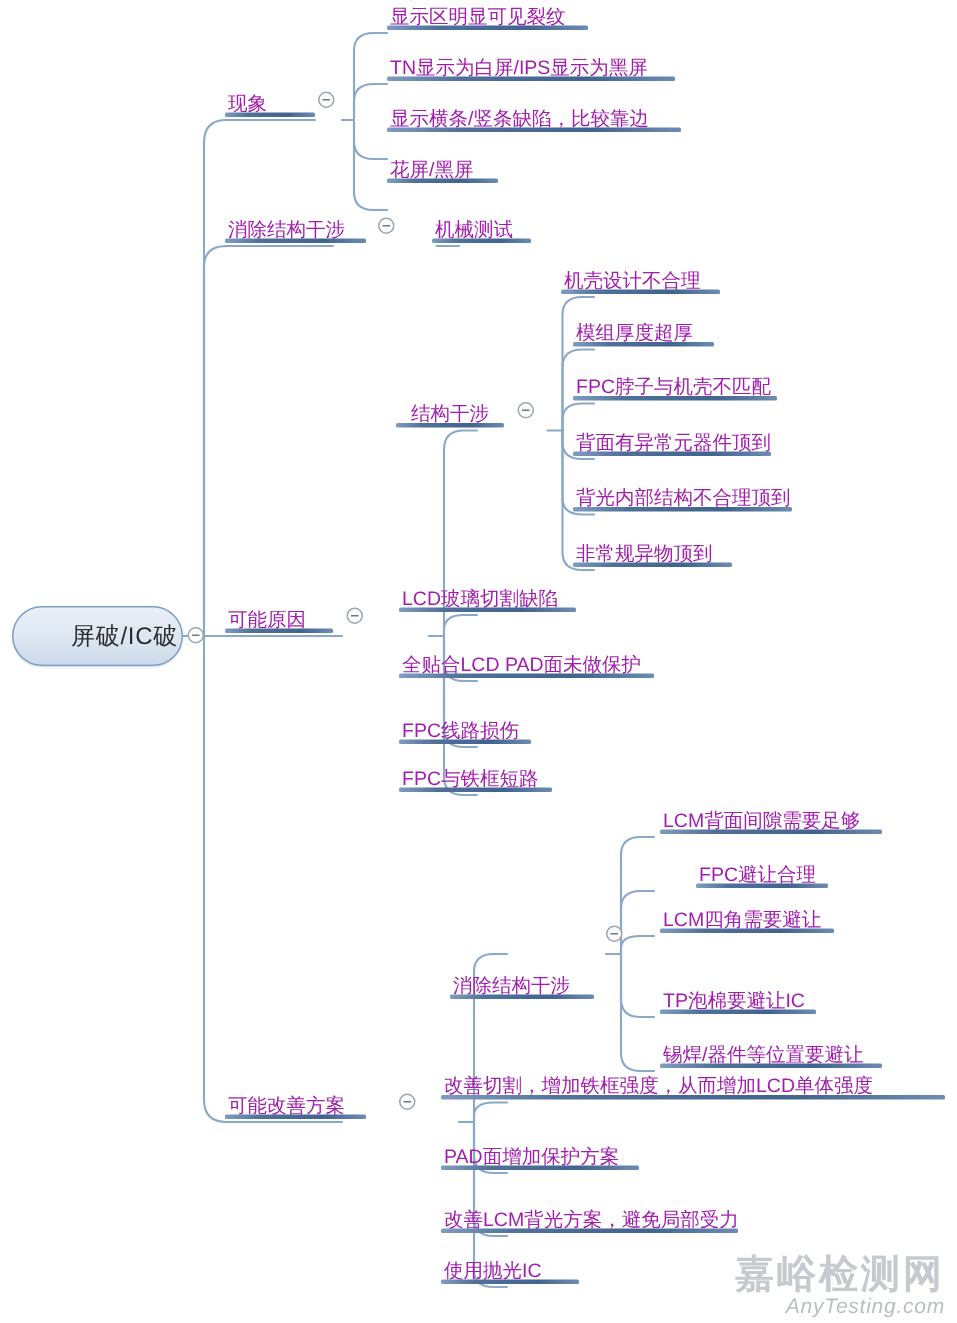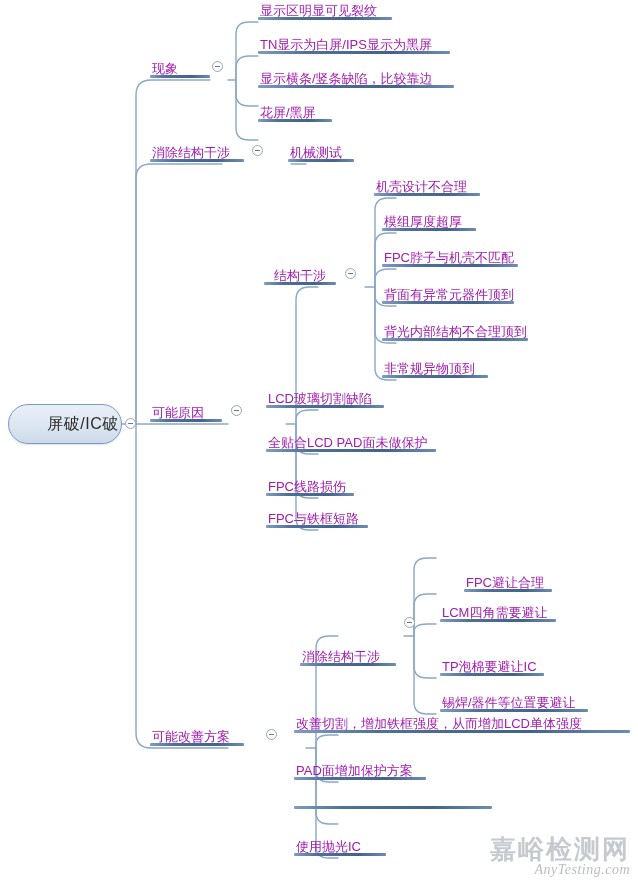--- a/index.html
+++ b/index.html
@@ -83,21 +83,20 @@
     letter-spacing:2px;
     color:#c3c8cd;
     opacity:.95;
   }
   .wm-en{
     top:862px;
     font-size:14px;
     font-style:italic;
     color:#b9bec4;
     letter-spacing:.5px;
-    font-family:Liberation Serif, serif;
   }
 </style>
 </head>
 <body>
 
 <div id="canvas">
 
   <svg id="wires" viewBox="0 0 638 882" xmlns="http://www.w3.org/2000/svg">
     <g fill="none" stroke="#8aa8c8" stroke-width="1.4" stroke-linecap="round">
 
@@ -246,20 +245,24 @@
     <span class="ul" style="width:94px;"></span>
   </div>
   <div class="collapse" style="left:266px;top:729px;"></div>
 
   <div class="topic lvl2" style="left:300px;top:650px;width:96px;">
     <span class="tx">消除结构干涉</span>
     <span class="ul" style="width:96px;"></span>
   </div>
   <div class="collapse" style="left:404px;top:617px;"></div>
 
+  <div class="topic lvl3" style="left:440px;top:540px;width:148px;">
+    <span class="tx">LCM背面间隙需要足够</span>
+    <span class="ul" style="width:148px;"></span>
+  </div>
   <div class="topic lvl3" style="left:464px;top:576px;width:88px;">
     <span class="tx">FPC避让合理</span>
     <span class="ul" style="width:88px;"></span>
   </div>
   <div class="topic lvl3" style="left:440px;top:606px;width:116px;">
     <span class="tx">LCM四角需要避让</span>
     <span class="ul" style="width:116px;"></span>
   </div>
   <div class="topic lvl3" style="left:440px;top:660px;width:104px;">
     <span class="tx">TP泡棉要避让IC</span>
@@ -272,20 +275,21 @@
 
   <div class="topic lvl3" style="left:440px;top:696px;width:148px;">
     <span class="tx">锡焊/器件等位置要避让</span>
     <span class="ul" style="width:148px;"></span>
   </div>
   <div class="topic lvl2" style="left:294px;top:764px;width:132px;">
     <span class="tx">PAD面增加保护方案</span>
     <span class="ul" style="width:132px;"></span>
   </div>
   <div class="topic lvl2" style="left:294px;top:806px;width:198px;">
+    <span class="tx">改善LCM背光方案，避免局部受力</span>
     <span class="ul" style="width:198px;"></span>
   </div>
   <div class="topic lvl2" style="left:294px;top:840px;width:92px;">
     <span class="tx">使用抛光IC</span>
     <span class="ul" style="width:92px;"></span>
   </div>
 
   <div class="wm wm-cn">嘉峪检测网</div>
   <div class="wm wm-en">AnyTesting.com</div>
 

